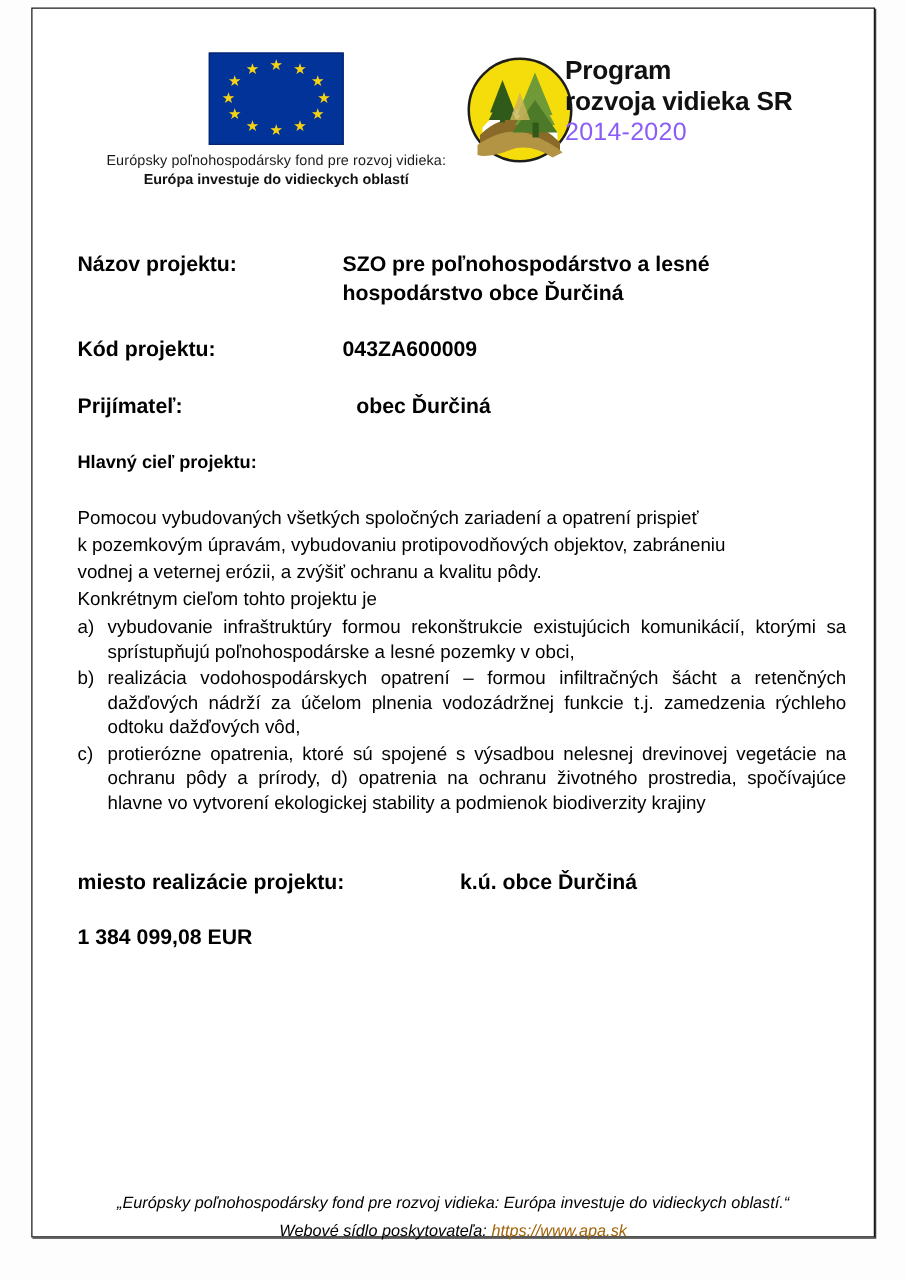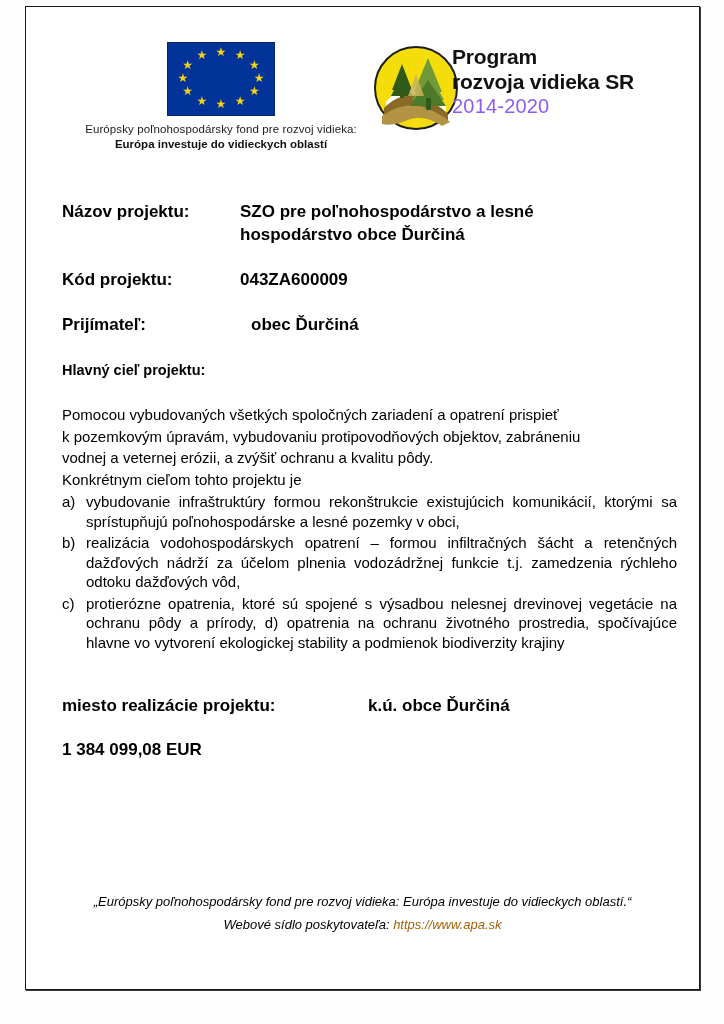--- a/index.html
+++ b/index.html
@@ -138,20 +138,21 @@
     left: 26px;
     top: 200px;
     width: 673px;
   }
 
   .field-row {
     display: flex;
     align-items: flex-start;
     margin-bottom: 22px;
     padding-left: 36px;
+    gap: 34px;
   }
   .field-label {
     font-size: 17px;
     font-weight: bold;
     width: 178px;
     flex: 0 0 178px;
     line-height: 23px;
   }
   .field-value {
     font-size: 17px;
@@ -213,21 +214,21 @@
   }
   .bottom-value {
     font-size: 17px;
     font-weight: bold;
   }
 
   
   #footer {
     position: absolute;
     left: 26px;
-    top: 892px;
+    top: 952px;
     width: 673px;
     text-align: center;
   }
   #footer-quote {
     font-size: 13px;
     font-style: italic;
     line-height: 20px;
   }
   #footer-line2 {
     font-size: 13px;

